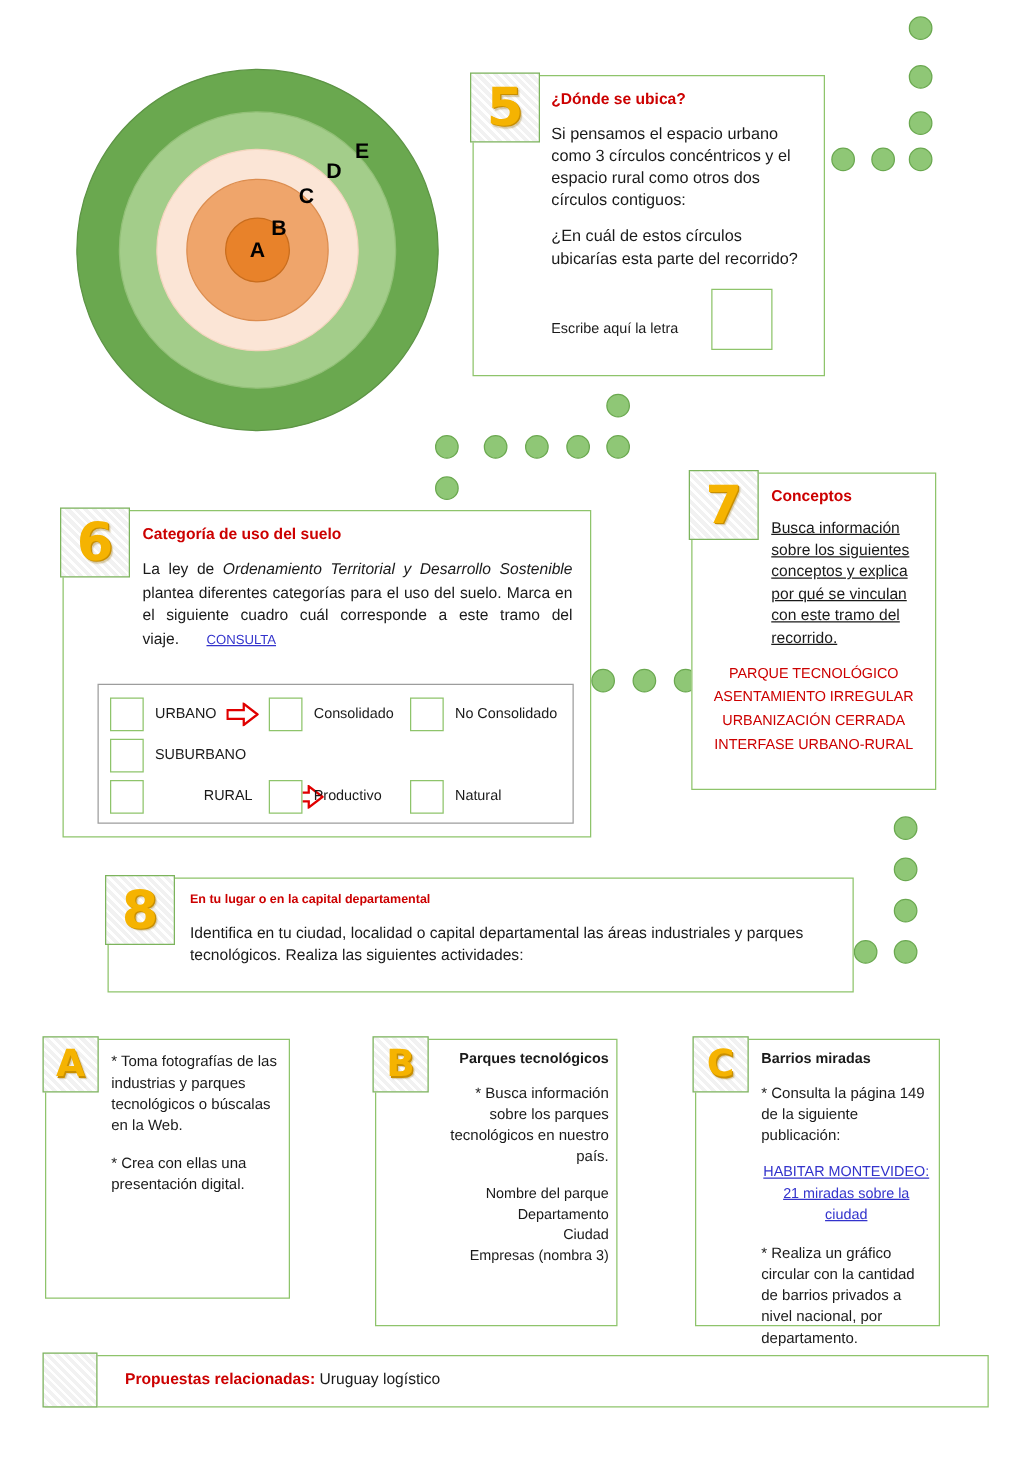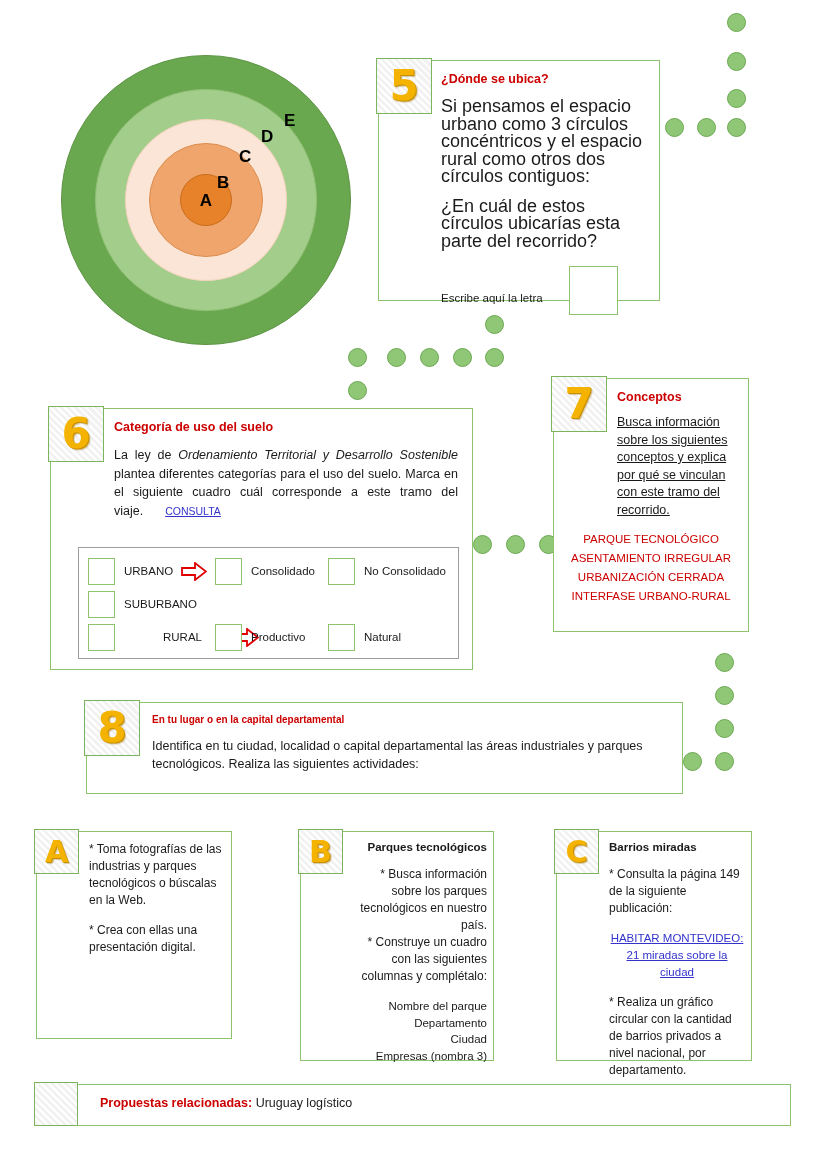--- a/index.html
+++ b/index.html
@@ -61,21 +61,21 @@
   .body-txt{color:#1a1a1a;}
   .link{color:#3333cc;text-decoration:underline;}
   .red-concept{color:#cc0000;text-align:center;}
 
   
   #box5 .card-body{left:0;top:0;width:282px;height:241px;}
   #box5 .badge{left:-2px;top:-2px;width:56px;height:56px;}
   #box5 .badge span{font-size:42px;}
   #box5 .content{position:absolute;left:63px;top:12px;width:208px;}
   #box5 .hdr{font-size:12.5px;}
-  #box5 p{margin:12px 0 0 0;font-size:18px;line-height:17.5px;}
+  #box5 p{margin:12px 0 0 0;font-size:13px;line-height:17.5px;}
   #box5 .answer-row{position:relative;margin-top:16px;height:48px;}
   #box5 .answer-label{position:absolute;left:0;top:26px;font-size:11.5px;}
   #answer-letter-box{
     position:absolute;left:128px;top:0;width:47px;height:47px;
     border:1.5px solid #8ec46b;background:#fff;
   }
 
   
   #box6 .card-body{left:0;top:0;width:423px;height:262px;}
   #box6 .badge{left:-2px;top:-2px;width:56px;height:56px;}
@@ -307,21 +307,20 @@
   </div>
 
   <div class="card letter-card" id="cardB" style="left:300px;top:831px;width:194px;height:230px;">
     <div class="card-body"></div>
     <div class="badge">
       <span>B</span>
     </div>
     <div class="content">
       <div class="hdr-sub">Parques tecnológicos</div>
       <p class="body-txt gap">* Busca información sobre los parques tecnológicos en nuestro país.</p>
-      <p class="body-txt">* Construye un cuadro con las siguientes columnas y complétalo:</p>
       <p class="body-txt gap small">Nombre del parque</p>
       <p class="body-txt small">Departamento</p>
       <p class="body-txt small">Ciudad</p>
       <p class="body-txt small">Empresas (nombra 3)</p>
     </div>
   </div>
 
   <div class="card letter-card" id="cardC" style="left:556px;top:831px;width:196px;height:230px;">
     <div class="card-body"></div>
     <div class="badge">

